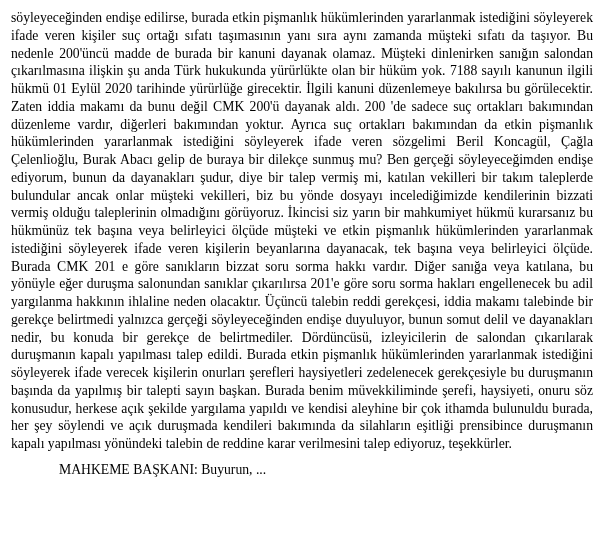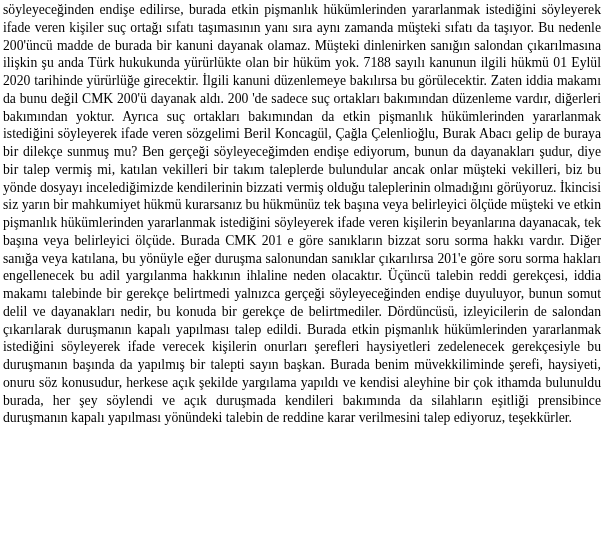--- a/index.html
+++ b/index.html
@@ -20,25 +20,26 @@
       padding: 1px 3px 0 3px;
       background: #ffffff;
       color: #000000;
       font-family: "Liberation Serif", "DejaVu Serif", serif;
       font-size: 13.7px;
       line-height: 17.75px;
       text-align: justify;
       -webkit-font-smoothing: antialiased;
     }
     .page p {
-      margin: 0;
+      margin: 8px;
       padding: 0;
     }
     .paragraph-indented {
       text-indent: 48px;
     }
   </style>
 </head>
 <body>
 
 <div class="page">
   <p>söyleyeceğinden endişe edilirse, burada etkin pişmanlık hükümlerinden yararlanmak istediğini söyleyerek ifade veren kişiler suç ortağı sıfatı taşımasının yanı sıra aynı zamanda müşteki sıfatı da taşıyor. Bu nedenle 200'üncü madde de burada bir kanuni dayanak olamaz. Müşteki dinlenirken sanığın salondan çıkarılmasına ilişkin şu anda Türk hukukunda yürürlükte olan bir hüküm yok. 7188 sayılı kanunun ilgili hükmü 01 Eylül 2020 tarihinde yürürlüğe girecektir. İlgili kanuni düzenlemeye bakılırsa bu görülecektir. Zaten iddia makamı da bunu değil CMK 200'ü dayanak aldı. 200 'de sadece suç ortakları bakımından düzenleme vardır, diğerleri bakımından yoktur. Ayrıca suç ortakları bakımından da etkin pişmanlık hükümlerinden yararlanmak istediğini söyleyerek ifade veren sözgelimi Beril Koncagül, Çağla Çelenlioğlu, Burak Abacı gelip de buraya bir dilekçe sunmuş mu? Ben gerçeği söyleyeceğimden endişe ediyorum, bunun da dayanakları şudur, diye bir talep vermiş mi, katılan vekilleri bir takım taleplerde bulundular ancak onlar müşteki vekilleri, biz bu yönde dosyayı incelediğimizde kendilerinin bizzati vermiş olduğu taleplerinin olmadığını görüyoruz. İkincisi siz yarın bir mahkumiyet hükmü kurarsanız bu hükmünüz tek başına veya belirleyici ölçüde müşteki ve etkin pişmanlık hükümlerinden yararlanmak istediğini söyleyerek ifade veren kişilerin beyanlarına dayanacak, tek başına veya belirleyici ölçüde. Burada CMK 201 e göre sanıkların bizzat soru sorma hakkı vardır. Diğer sanığa veya katılana, bu yönüyle eğer duruşma salonundan sanıklar çıkarılırsa 201'e göre soru sorma hakları engellenecek bu adil yargılanma hakkının ihlaline neden olacaktır. Üçüncü talebin reddi gerekçesi, iddia makamı talebinde bir gerekçe belirtmedi yalnızca gerçeği söyleyeceğinden endişe duyuluyor, bunun somut delil ve dayanakları nedir, bu konuda bir gerekçe de belirtmediler. Dördüncüsü, izleyicilerin de salondan çıkarılarak duruşmanın kapalı yapılması talep edildi. Burada etkin pişmanlık hükümlerinden yararlanmak istediğini söyleyerek ifade verecek kişilerin onurları şerefleri haysiyetleri zedelenecek gerekçesiyle bu duruşmanın başında da yapılmış bir talepti sayın başkan. Burada benim müvekkiliminde şerefi, haysiyeti, onuru söz konusudur, herkese açık şekilde yargılama yapıldı ve kendisi aleyhine bir çok ithamda bulunuldu burada, her şey söylendi ve açık duruşmada kendileri bakımında da silahların eşitliği prensibince duruşmanın kapalı yapılması yönündeki talebin de reddine karar verilmesini talep ediyoruz, teşekkürler.</p>
+  <p class="paragraph-indented">MAHKEME BAŞKANI: Buyurun, ...</p>
 </div>
 
 </body></html>

